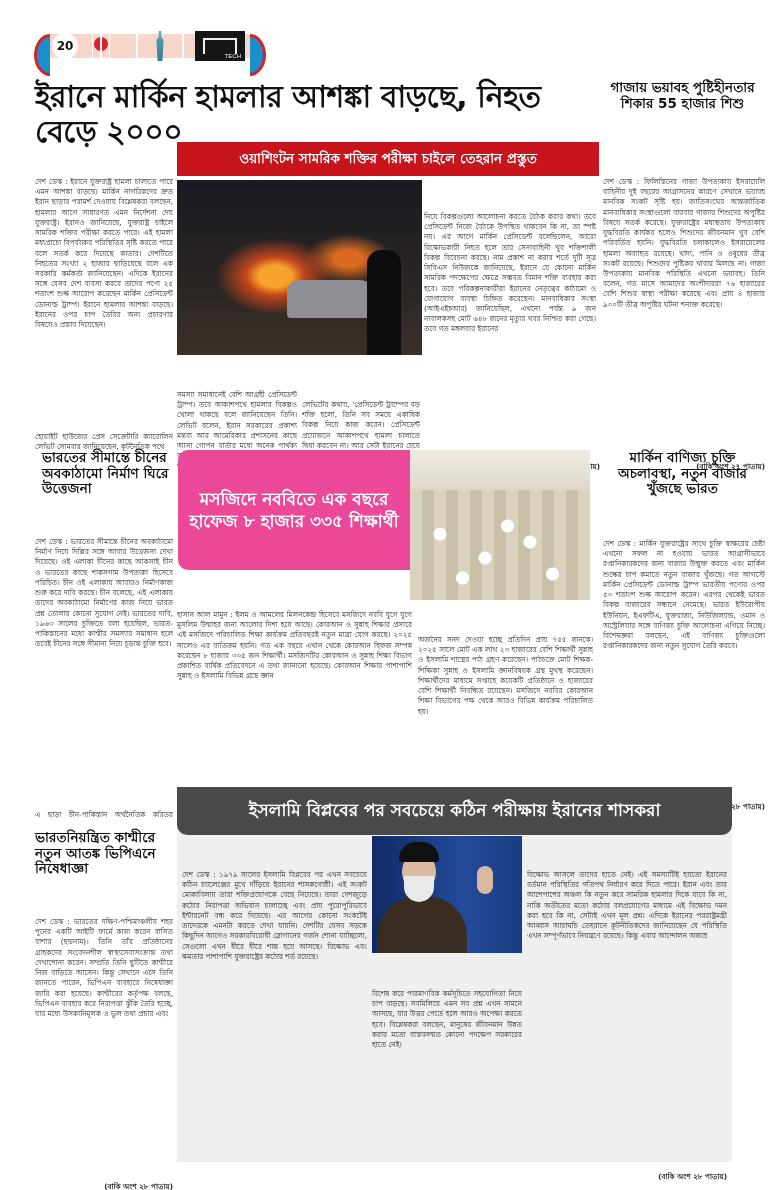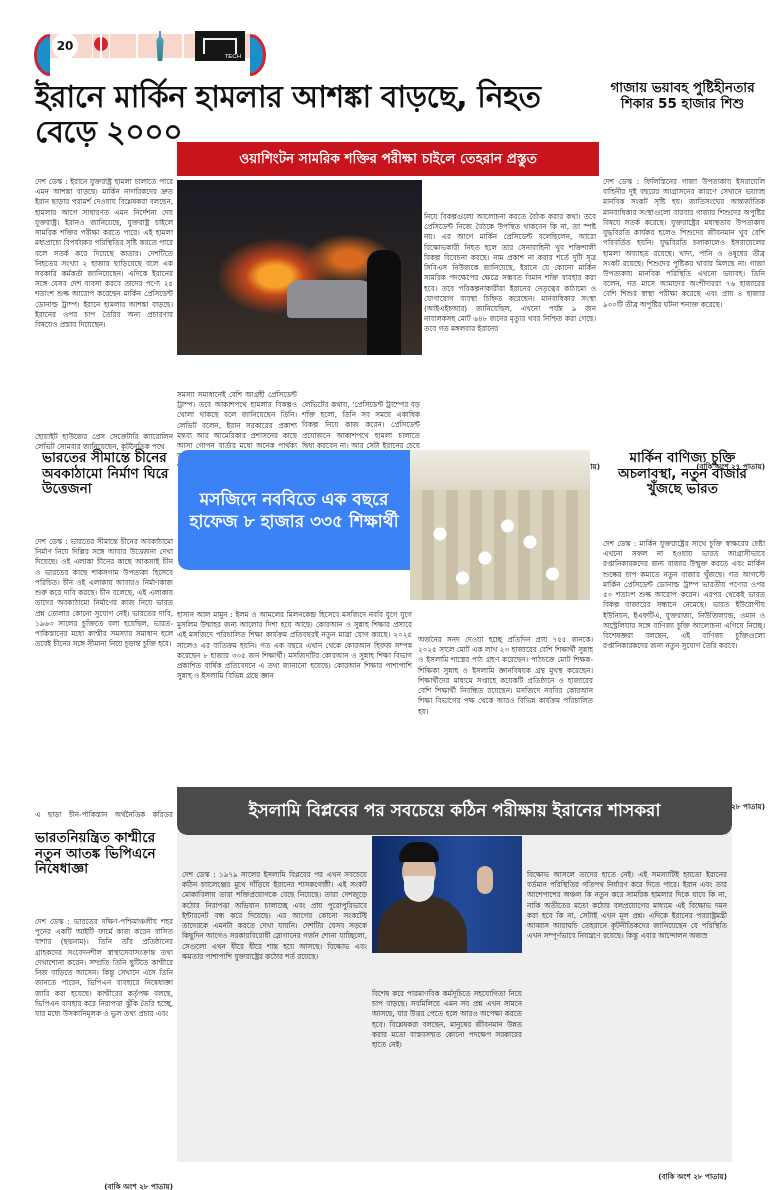--- a/index.html
+++ b/index.html
@@ -53,21 +53,21 @@
 
   .photo-mosque { left: 410px; top: 450px; width: 180px; height: 150px;
     background: repeating-linear-gradient(90deg, #d9d2bd 0 12px, #c9c0a7 12px 24px),
                 linear-gradient(#e7e2d6, #d3cab2); }
   .photo-mosque::before { content: ""; position: absolute; left: 0; right: 0; top: 0; height: 40px; background: linear-gradient(#efece4, #ded8c8); }
   .photo-mosque::after { content: ""; position: absolute; left: 15px; top: 60px; width: 150px; height: 80px;
     background: radial-gradient(circle at 10% 30%, #fff 0 6px, transparent 7px), radial-gradient(circle at 40% 60%, #fff 0 6px, transparent 7px),
                 radial-gradient(circle at 70% 40%, #fff 0 6px, transparent 7px), radial-gradient(circle at 85% 80%, #fff 0 6px, transparent 7px),
                 radial-gradient(circle at 25% 85%, #fff 0 6px, transparent 7px), radial-gradient(circle at 55% 20%, #fff 0 6px, transparent 7px); }
 
-  .mosque-box { position: absolute; left: 178px; top: 450px; width: 232px; height: 120px; background: #3b82f6; border-radius: 10px 0 0 10px; color: #fff; font-size: 17px; font-weight: bold; text-align: center; display: flex; align-items: center; justify-content: center; line-height: 1.3; }
+  .mosque-box { position: absolute; left: 178px; top: 450px; width: 232px; height: 120px; background: #ec4899; border-radius: 10px 0 0 10px; color: #fff; font-size: 17px; font-weight: bold; text-align: center; display: flex; align-items: center; justify-content: center; line-height: 1.3; }
 
   .iran-band { position: absolute; left: 177px; top: 787px; width: 555px; height: 48px; background: #4a4a4a; border-radius: 0 0 10px 10px; color: #fff; font-size: 17px; font-weight: bold; display: flex; align-items: center; justify-content: center; }
 
   .photo-leader { left: 372px; top: 836px; width: 150px; height: 117px; background: linear-gradient(90deg, #0f2a66, #244a9a 60%, #1b3c80); }
   .photo-leader .face { position: absolute; left: 30px; top: 15px; width: 34px; height: 42px; border-radius: 50%; background: #d9b9a0; }
   .photo-leader .turban { position: absolute; left: 27px; top: 6px; width: 40px; height: 20px; border-radius: 20px 20px 4px 4px; background: #111; }
   .photo-leader .beard { position: absolute; left: 32px; top: 40px; width: 30px; height: 26px; border-radius: 0 0 16px 16px; background: #e9e9e9; }
   .photo-leader .robe { position: absolute; left: 5px; top: 60px; width: 90px; height: 60px; border-radius: 40px 40px 0 0; background: #3b2c22; }
   .photo-leader .hand { position: absolute; left: 105px; top: 30px; width: 16px; height: 28px; border-radius: 8px; background: #d9b9a0; }
 

